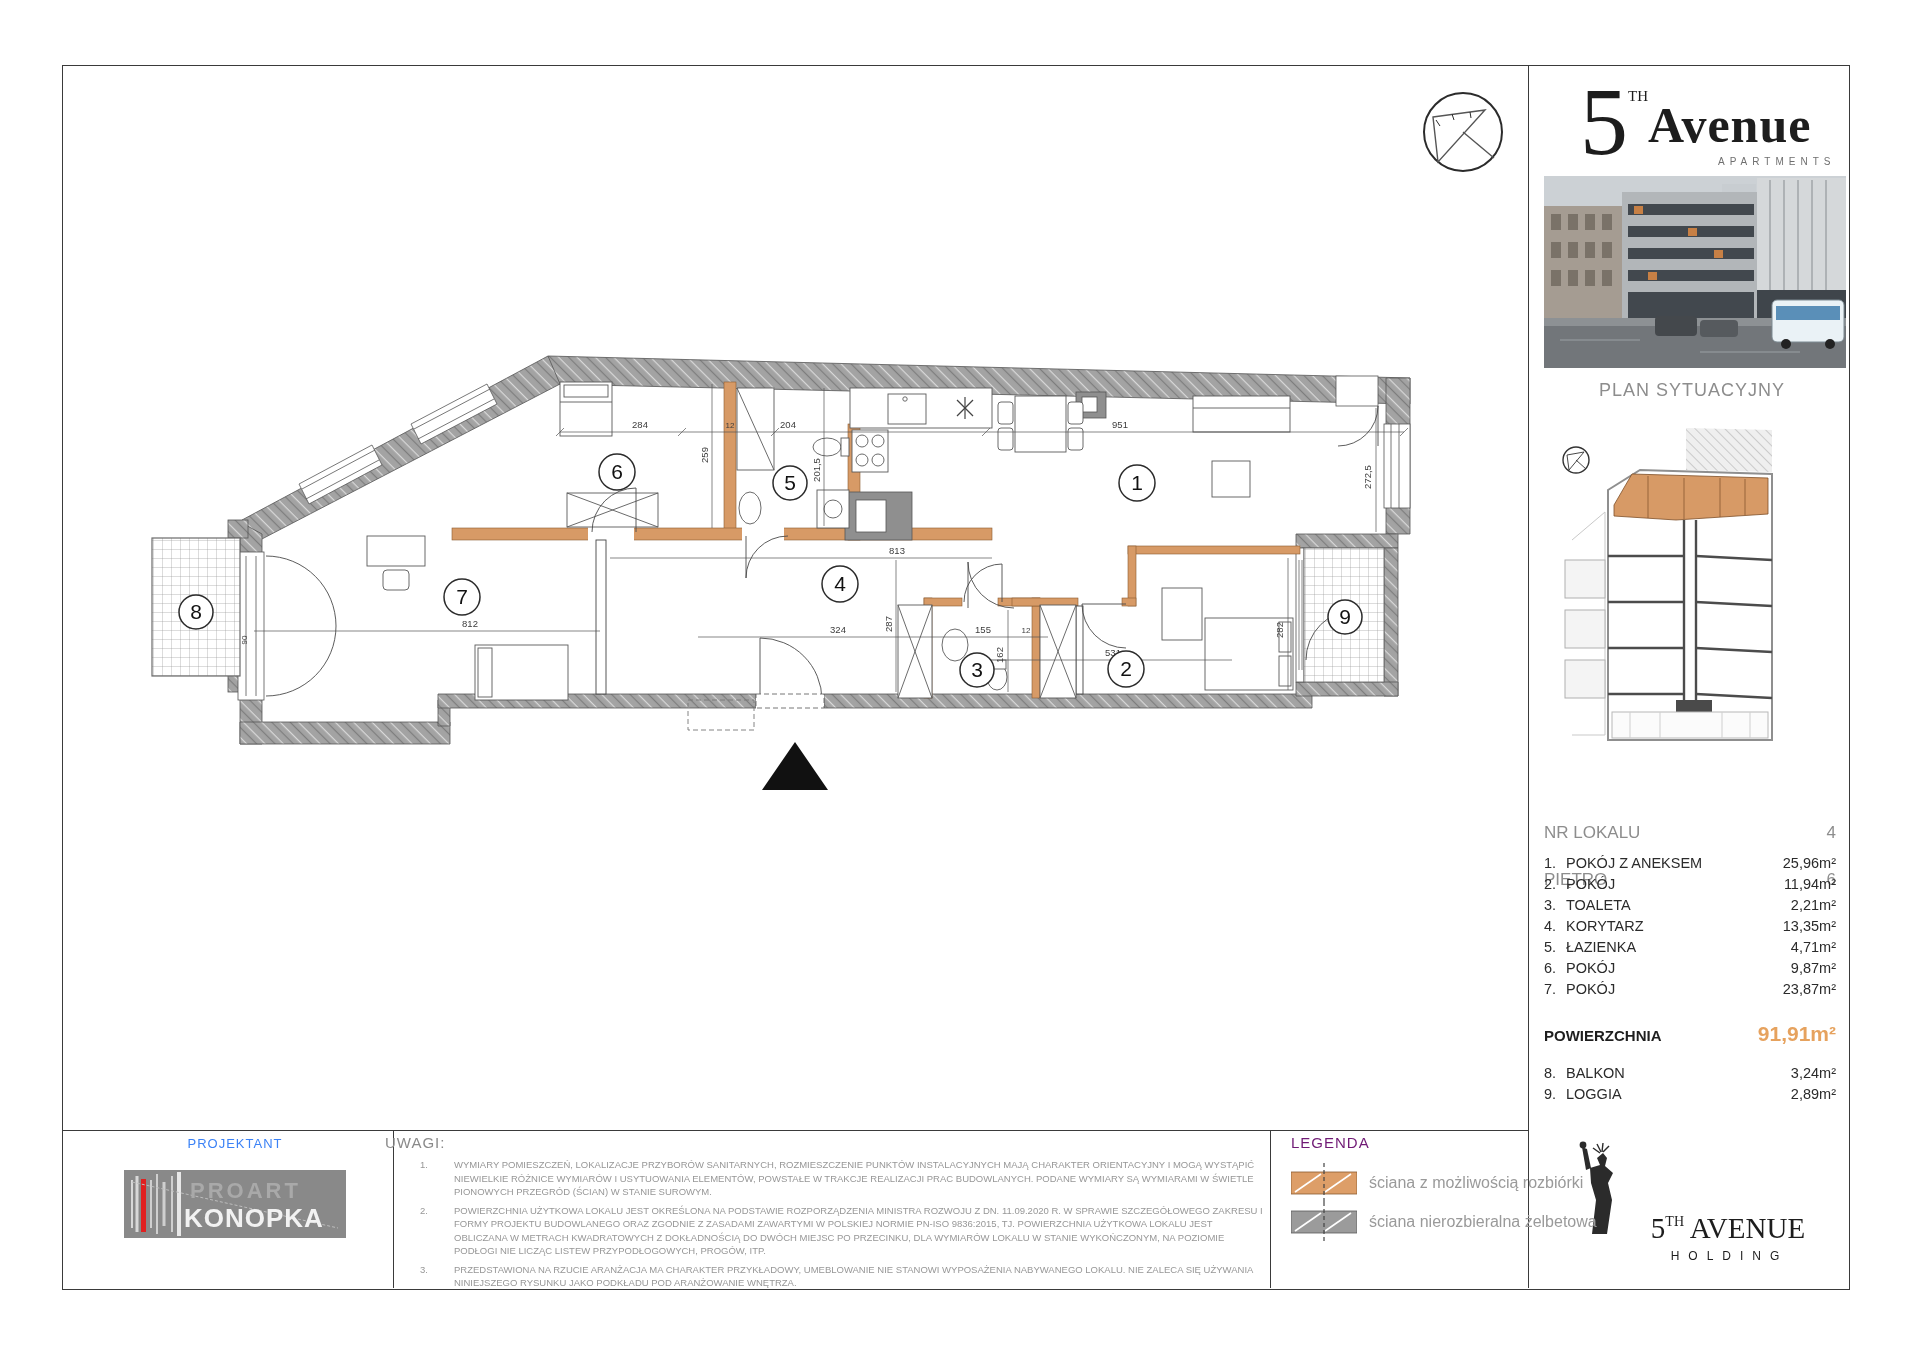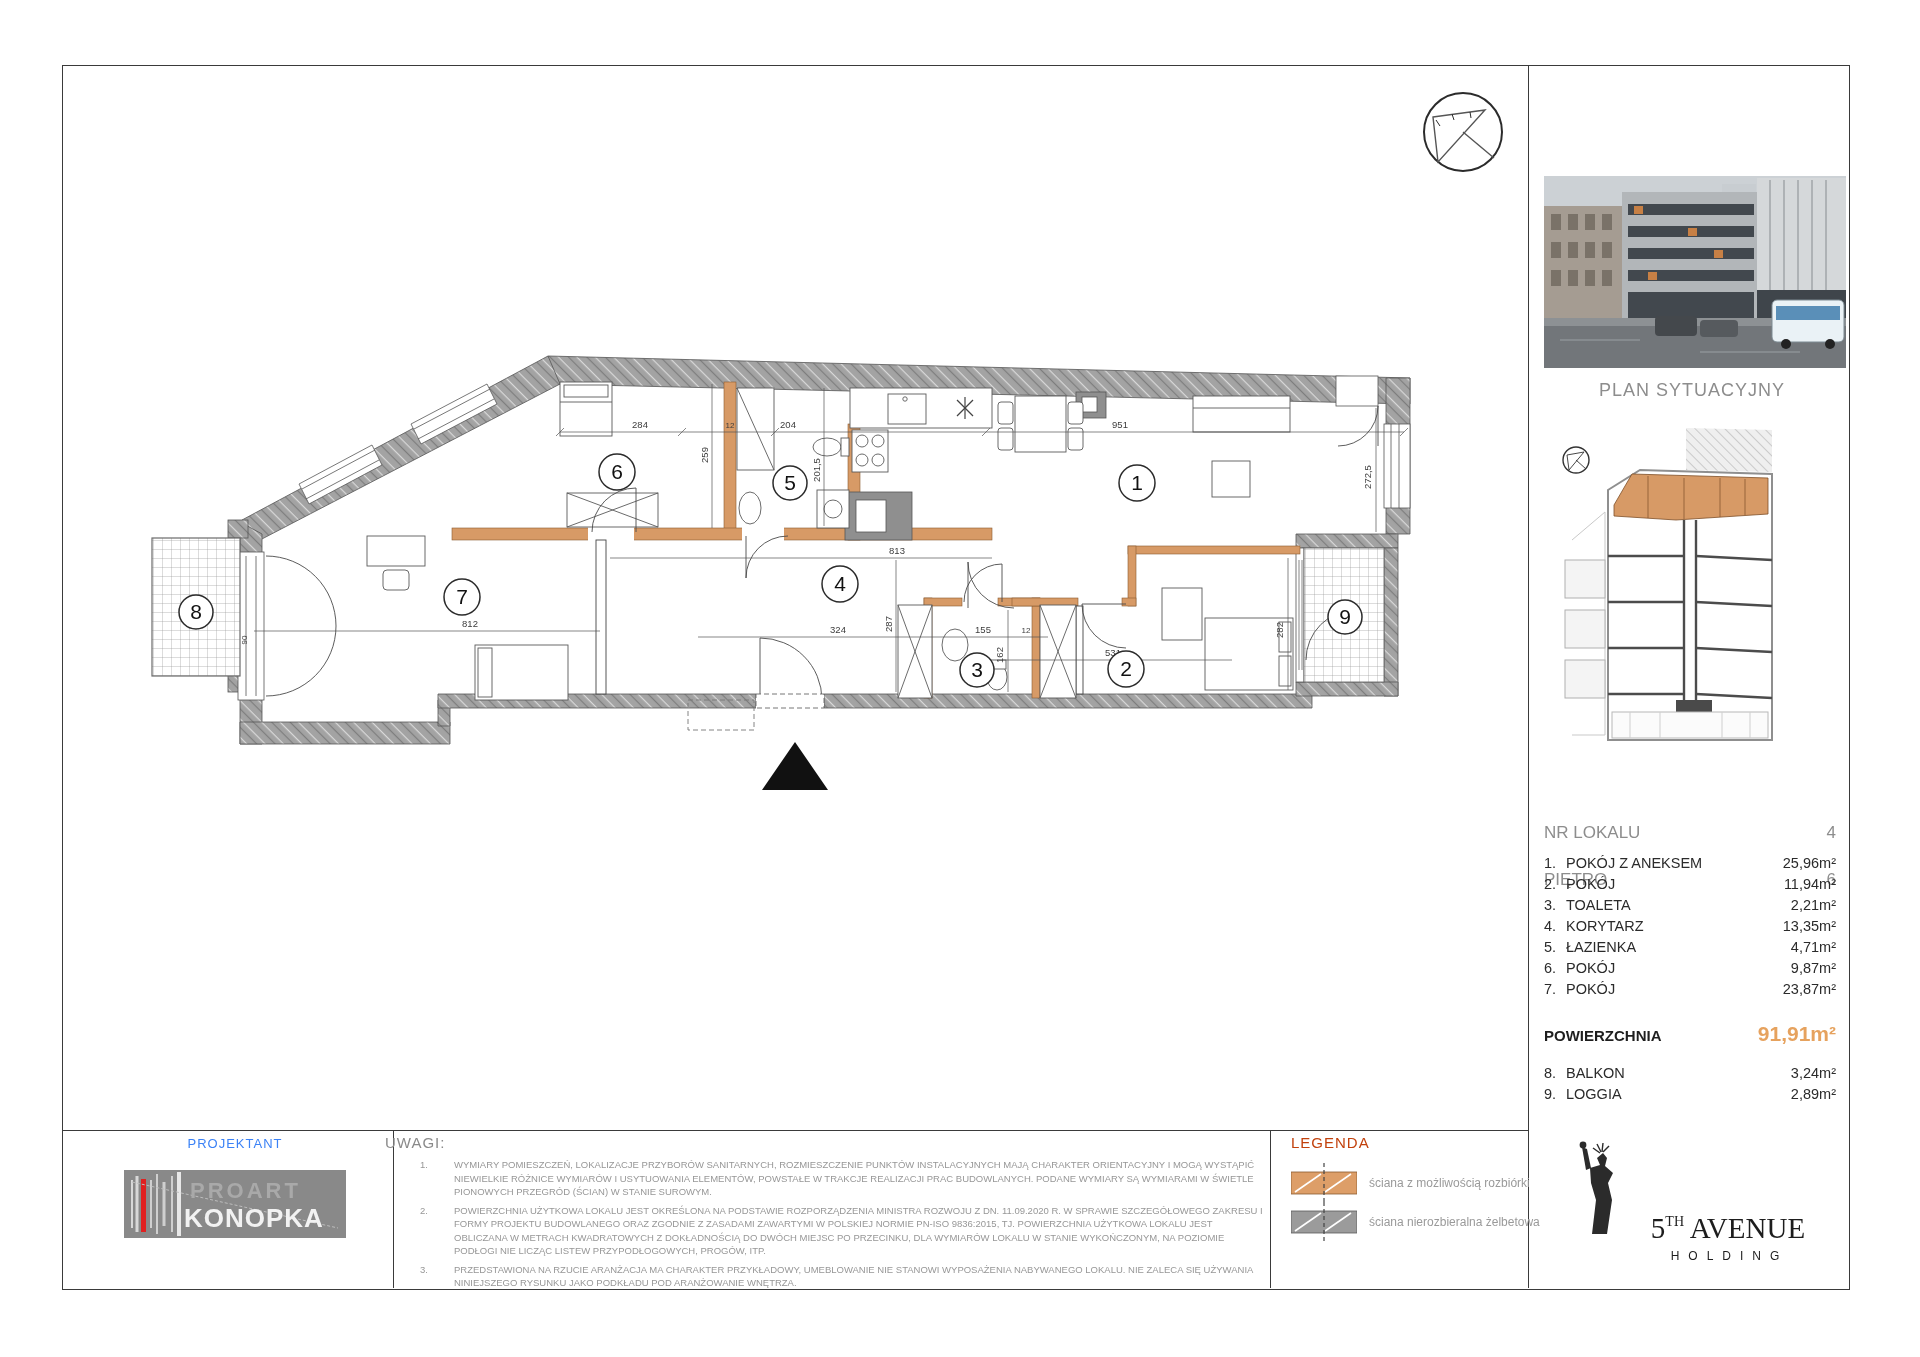--- a/index.html
+++ b/index.html
@@ -30,23 +30,23 @@
   .holding-text{position:absolute;left:1628px;top:1212px;width:200px;text-align:center;}
   .holding-text .l1{font-family:"Liberation Serif",serif;font-size:29px;color:#1d1d1d;white-space:nowrap;}
   .holding-text .l1 .hsup{font-size:14px;vertical-align:top;position:relative;top:2px;}
   .holding-text .l2{font-size:12px;letter-spacing:9px;color:#1d1d1d;margin-top:4px;margin-left:3px;}
   
   .f-label{left:124px;top:1136px;width:222px;text-align:center;font-size:13px;color:#3b82f6;letter-spacing:1px;}
   .uwagi-title{left:385px;top:1134px;font-size:15px;color:#8a8a8a;letter-spacing:1px;}
   .notes{left:420px;top:1158px;width:845px;}
   .note{display:flex;margin-bottom:5px;color:#979797;font-size:9.5px;line-height:13.5px;}
   .note .n-no{width:34px;flex:none;}
-  .legend-title{left:1291px;top:1134px;font-size:15px;color:#c2410c;letter-spacing:1px;}
+  .legend-title{left:1291px;top:1134px;font-size:15px;color:#701a75;letter-spacing:1px;}
   .leg-item{position:absolute;left:1291px;display:flex;align-items:center;}
-  .leg-item .lab{font-size:12px;color:#9a9a9a;margin-left:12px;}
+  .leg-item .lab{font-size:16px;color:#9a9a9a;margin-left:12px;}
   .ptext{pointer-events:none;}
 </style>
 </head>
 <body>
 
 <div class="sheet">
 
   <div class="abs frame" style="left:62px;top:65px;width:1786px;height:1223px;"></div>
   <div class="abs vline" style="left:1528px;top:65px;height:1223px;"></div>
   <div class="abs hline" style="left:62px;top:1130px;width:1466px;"></div>
@@ -313,20 +313,24 @@
           <circle cx="196" cy="612" r="17" fill="#fff" stroke="#2b2b2b" stroke-width="1.5"></circle>
           <text x="196" y="619">8</text>
         </g>
       <g>
           <circle cx="1345" cy="617" r="17" fill="#fff" stroke="#2b2b2b" stroke-width="1.5"></circle>
           <text x="1345" y="624">9</text>
         </g>
     </g>
   </svg>
 
+  <div class="abs brand">
+    <span class="digit">5</span><span class="sup">TH</span><span class="word">Avenue</span>
+    <div class="sub">APARTMENTS</div>
+  </div>
 
   <svg class="abs" style="left:1544px;top:176px;" width="302" height="192" viewBox="1544 176 302 192">
     <rect x="1544" y="176" width="302" height="192" fill="#ccd1d5"></rect>
     <rect x="1680" y="196" width="45" height="70" fill="#bfc5c9"></rect>
     <rect x="1722" y="184" width="34" height="85" fill="#c8cdd1"></rect>
     <rect x="1544" y="206" width="78" height="118" fill="#a59c92"></rect>
     <g fill="#7a7268">
       <rect x="1551" y="214" width="10" height="16"></rect>
         <rect x="1568" y="214" width="10" height="16"></rect>
         <rect x="1585" y="214" width="10" height="16"></rect>

